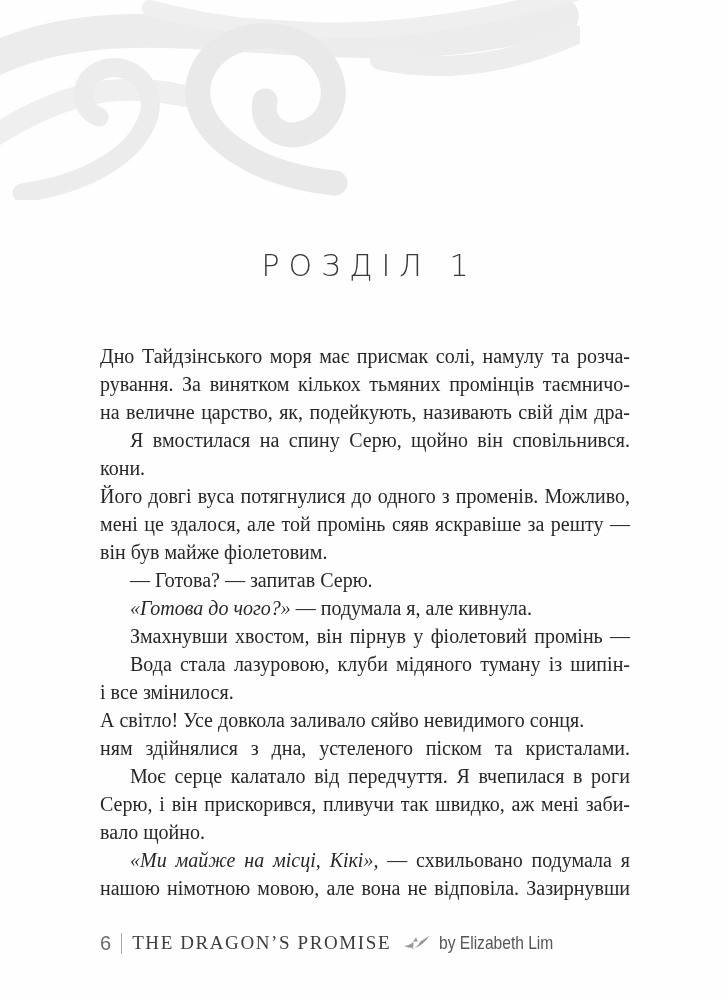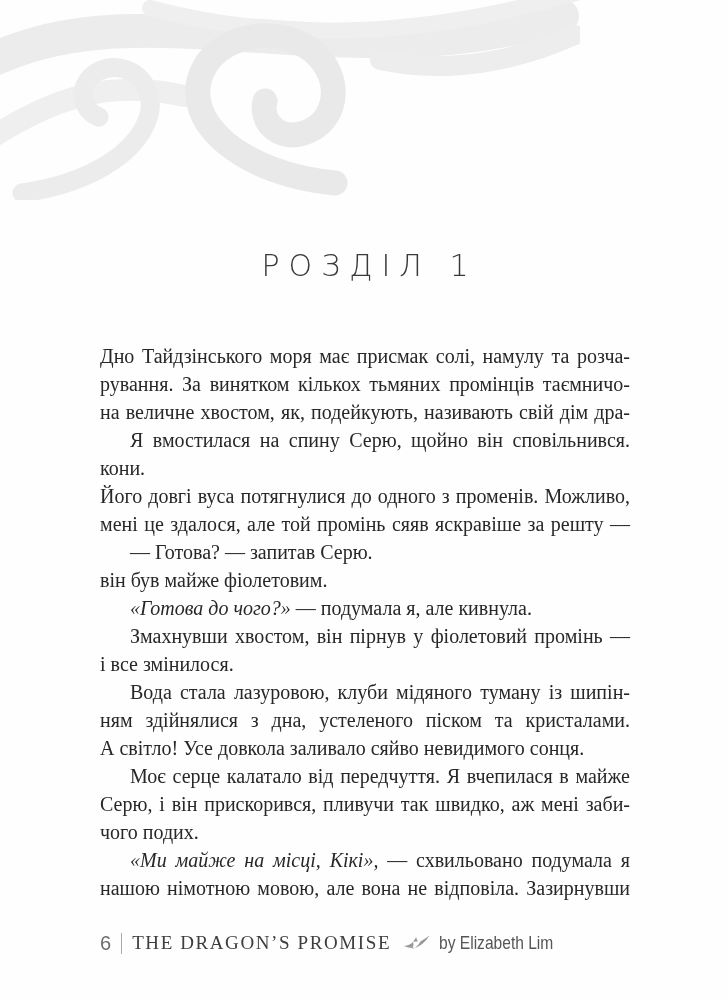--- a/index.html
+++ b/index.html
@@ -96,36 +96,36 @@
     <path d="M 335 183 C 245 175, 178 122, 203 70 C 223 28, 296 24, 323 62 C 344 92, 331 127, 300 134 C 278 139, 260 122, 265 101" stroke="#e9e9e9" stroke-width="25" stroke-linecap="round"></path>
     <path d="M 22 193 C 85 184, 137 156, 149 115 C 157 84, 128 58, 99 71 C 78 81, 78 109, 99 117" stroke="#ececec" stroke-width="19" stroke-linecap="round"></path>
     <path d="M 380 60 C 450 75, 520 60, 575 35" stroke="#ededed" stroke-width="20" stroke-linecap="round"></path>
   </svg>
 
   <div class="chapter-title">РОЗДІЛ 1</div>
 
   <div class="body-text" id="body-text">
       <div class="line j"><span>Дно Тайдзінського моря має присмак солі, намулу та розча-</span></div>
       <div class="line j"><span>рування. За винятком кількох тьмяних промінців таємничо-</span></div>
-      <div class="line j"><span>на величне хвостом, як, подейкують, називають свій дім дра-</span></div>
+      <div class="line j"><span>на величне царство, як, подейкують, називають свій дім дра-</span></div>
       <div class="line j ind"><span>Я вмостилася на спину Серю, щойно він сповільнився.</span></div>
       <div class="line"><span>кони.</span></div>
       <div class="line j"><span>Його довгі вуса потягнулися до одного з променів. Можливо,</span></div>
       <div class="line j"><span>мені це здалося, але той промінь сяяв яскравіше за решту —</span></div>
+      <div class="line"><span>він був майже фіолетовим.</span></div>
       <div class="line ind"><span>— Готова? — запитав Серю.</span></div>
-      <div class="line"><span>він був майже фіолетовим.</span></div>
       <div class="line ind"><em>«Готова до чого?»</em><span> — подумала я, але кивнула.</span></div>
       <div class="line j ind"><span>Змахнувши хвостом, він пірнув у фіолетовий промінь —</span></div>
+      <div class="line j ind"><span>Вода стала лазуровою, клуби мідяного туману із шипін-</span></div>
       <div class="line"><span>і все змінилося.</span></div>
-      <div class="line j ind"><span>Вода стала лазуровою, клуби мідяного туману із шипін-</span></div>
+      <div class="line"><span>А світло! Усе довкола заливало сяйво невидимого сонця.</span></div>
       <div class="line j"><span>ням здійнялися з дна, устеленого піском та кристалами.</span></div>
-      <div class="line"><span>А світло! Усе довкола заливало сяйво невидимого сонця.</span></div>
-      <div class="line j ind"><span>Моє серце калатало від передчуття. Я вчепилася в майже</span></div>
+      <div class="line j ind"><span>Моє серце калатало від передчуття. Я вчепилася в роги</span></div>
       <div class="line j"><span>Серю, і він прискорився, пливучи так швидко, аж мені заби-</span></div>
-      <div class="line"><span>чого подих.</span></div>
+      <div class="line"><span>вало щойно.</span></div>
       <div class="line j ind"><em>«Ми майже на місці, Кікі»,</em><span> — схвильовано подумала я</span></div>
       <div class="line j"><span>нашою німотною мовою, але вона не відповіла. Зазирнувши</span></div>
     </div>
 
   <div class="footer">
     <span class="page-number">6</span>
     <span class="footer-divider"></span>
     <span class="book-title">THE DRAGON’S PROMISE</span>
     <svg class="bird-icon" width="27" height="17" viewBox="0 0 32 20" xmlns="http://www.w3.org/2000/svg">
       <path d="M1 13 Q8 12.5 12 8 Q13.5 12 11 16.5 Q18 13.5 20.5 7.5 Q26 4.5 31.5 0.5 Q24.5 11 16.5 14.5 Q9.5 16.5 1 13 Z" fill="#9a9a9a"></path>

